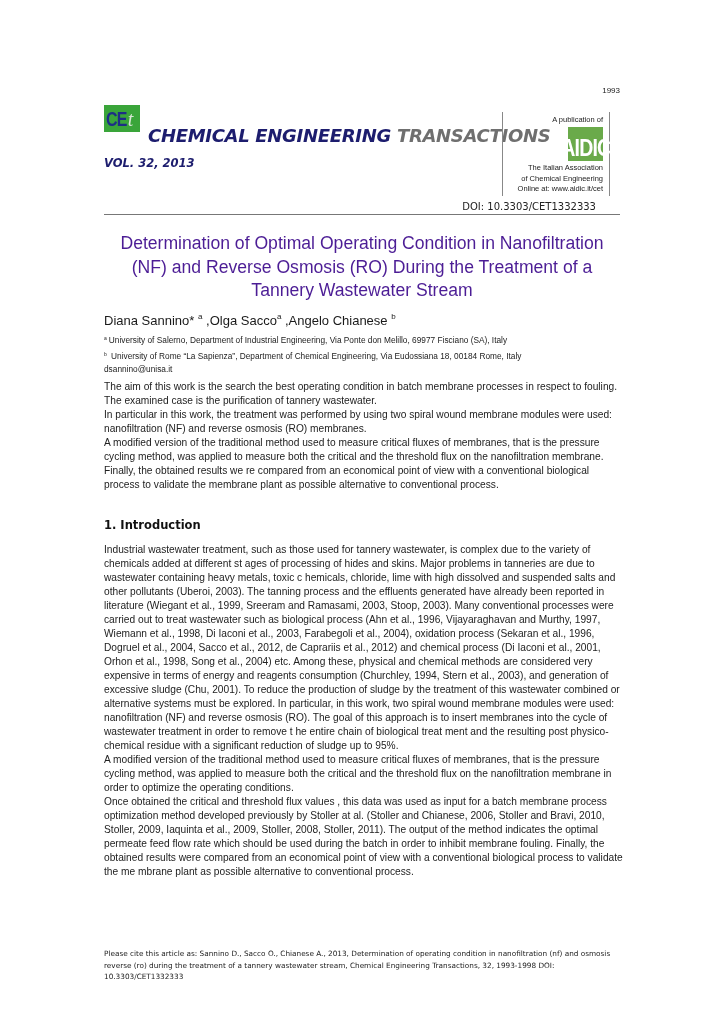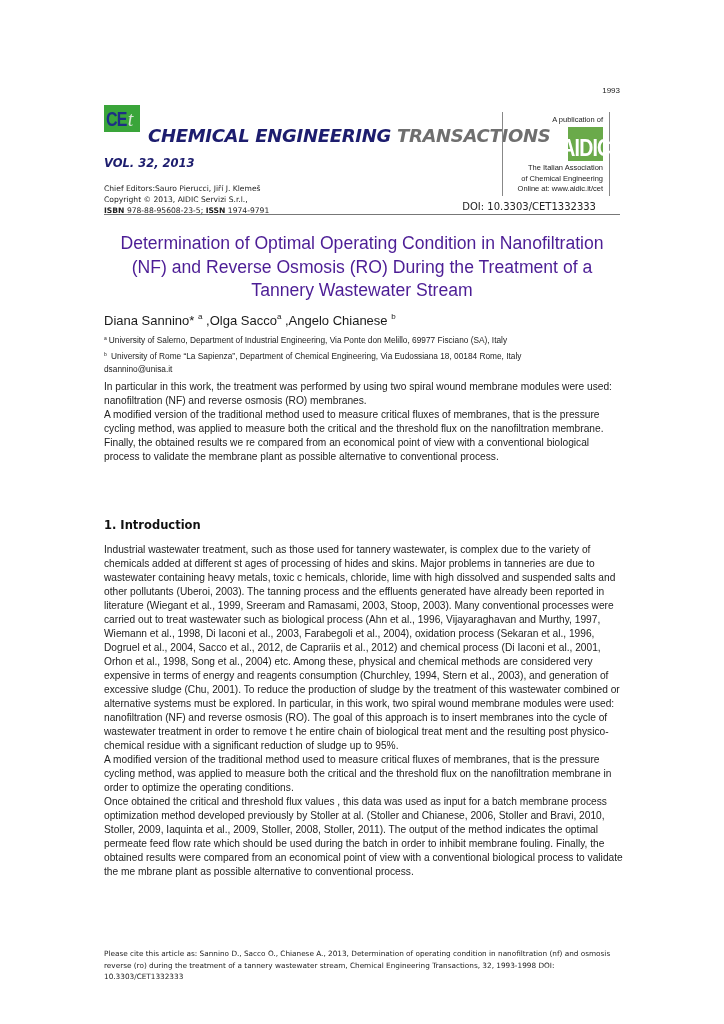--- a/index.html
+++ b/index.html
@@ -47,25 +47,20 @@
 <div class="header">
   <div class="cet-logo">
     <span class="ce">CE</span>
     <span class="t">t</span>
   </div>
   <div class="journal-title">
     <span class="j1">CHEMICAL ENGINEERING</span>
     <span class="j2">TRANSACTIONS</span>
   </div>
   <div class="volume">VOL. 32, 2013</div>
-  <div class="editors">
-    <div><span>Chief Editors:</span><span>Sauro Pierucci, Jiří J. Klemeš</span></div>
-    <div>Copyright © 2013, AIDIC Servizi S.r.l.,</div>
-    <div><b>ISBN</b> <span>978-88-95608-23-5;</span> <b>ISSN</b> <span>1974-9791</span></div>
-  </div>
 
   <div class="aidic-box">
     <div class="aidic-pub">A publication of</div>
     <div class="aidic-logo">
         <span>AIDIC</span>
       </div>
     <div class="aidic-desc">
       <div>The Italian Association</div>
       <div>of Chemical Engineering</div>
       <div>Online at: www.aidic.it/cet</div>
@@ -81,20 +76,21 @@
   <span>Diana Sannino*</span> <sup>a</sup><span> ,</span><span>Olga Sacco</span><sup>a</sup><span> ,</span><span>Angelo Chianese</span> <sup>b</sup>
 </div>
 
 <div class="affil">
   <div><sup>a</sup><span>University of Salerno, Department of Industrial Engineering, Via Ponte don Melillo, 69977 Fisciano (SA), Italy</span></div>
   <div><sup>b</sup> <span>University of Rome “La Sapienza”, Department of Chemical Engineering, Via Eudossiana 18, 00184 Rome, Italy</span></div>
   <div>dsannino@unisa.it</div>
 </div>
 
 <div class="body-text abstract">
+  <p>The aim of this work is the search the best operating condition in batch membrane processes in respect to fouling. The examined case is the purification of tannery wastewater.</p>
   <p>In particular in this work, the treatment was performed by using two spiral wound membrane modules were used: nanofiltration (NF) and reverse osmosis (RO) membranes.</p>
   <p>A modified version of the traditional method used to measure critical fluxes of membranes, that is the pressure cycling method, was applied to measure both the critical and the threshold flux on the nanofiltration membrane. Finally, the obtained results we re compared from an economical point of view with a conventional biological process to validate the membrane plant as possible alternative to conventional process.</p>
 </div>
 
 <div class="section-heading">1. Introduction</div>
 
 <div class="body-text intro">
   <p>Industrial wastewater treatment, such as those used for tannery wastewater, is complex due to the variety of chemicals added at different st ages of processing of hides and skins. Major problems in tanneries are due to wastewater containing heavy metals, toxic c hemicals, chloride, lime with high dissolved and suspended salts and other pollutants (Uberoi, 2003). The tanning process and the effluents generated have already been reported in literature (Wiegant et al., 1999, Sreeram and Ramasami, 2003, Stoop, 2003). Many conventional processes were carried out to treat wastewater such as biological process (Ahn et al., 1996, Vijayaraghavan and Murthy, 1997, Wiemann et al., 1998, Di Iaconi et al., 2003, Farabegoli et al., 2004), oxidation process (Sekaran et al., 1996, Dogruel et al., 2004, Sacco et al., 2012, de Caprariis et al., 2012) and chemical process (Di Iaconi et al., 2001, Orhon et al., 1998, Song et al., 2004) etc. Among these, physical and chemical methods are considered very expensive in terms of energy and reagents consumption (Churchley, 1994, Stern et al., 2003), and generation of excessive sludge (Chu, 2001). To reduce the production of sludge by the treatment of this wastewater combined or alternative systems must be explored. In particular, in this work, two spiral wound membrane modules were used: nanofiltration (NF) and reverse osmosis (RO). The goal of this approach is to insert membranes into the cycle of wastewater treatment in order to remove t he entire chain of biological treat ment and the resulting post physico-chemical residue with a significant reduction of sludge up to 95%.</p>
   <p>A modified version of the traditional method used to measure critical fluxes of membranes, that is the pressure cycling method, was applied to measure both the critical and the threshold flux on the nanofiltration membrane in order to optimize the operating conditions.</p>
   <p>Once obtained the critical and threshold flux values , this data was used as input for a batch membrane process optimization method developed previously by Stoller at al. (Stoller and Chianese, 2006, Stoller and Bravi, 2010, Stoller, 2009, Iaquinta et al., 2009, Stoller, 2008, Stoller, 2011). The output of the method indicates the optimal permeate feed flow rate which should be used during the batch in order to inhibit membrane fouling. Finally, the obtained results were compared from an economical point of view with a conventional biological process to validate the me mbrane plant as possible alternative to conventional process.</p>

